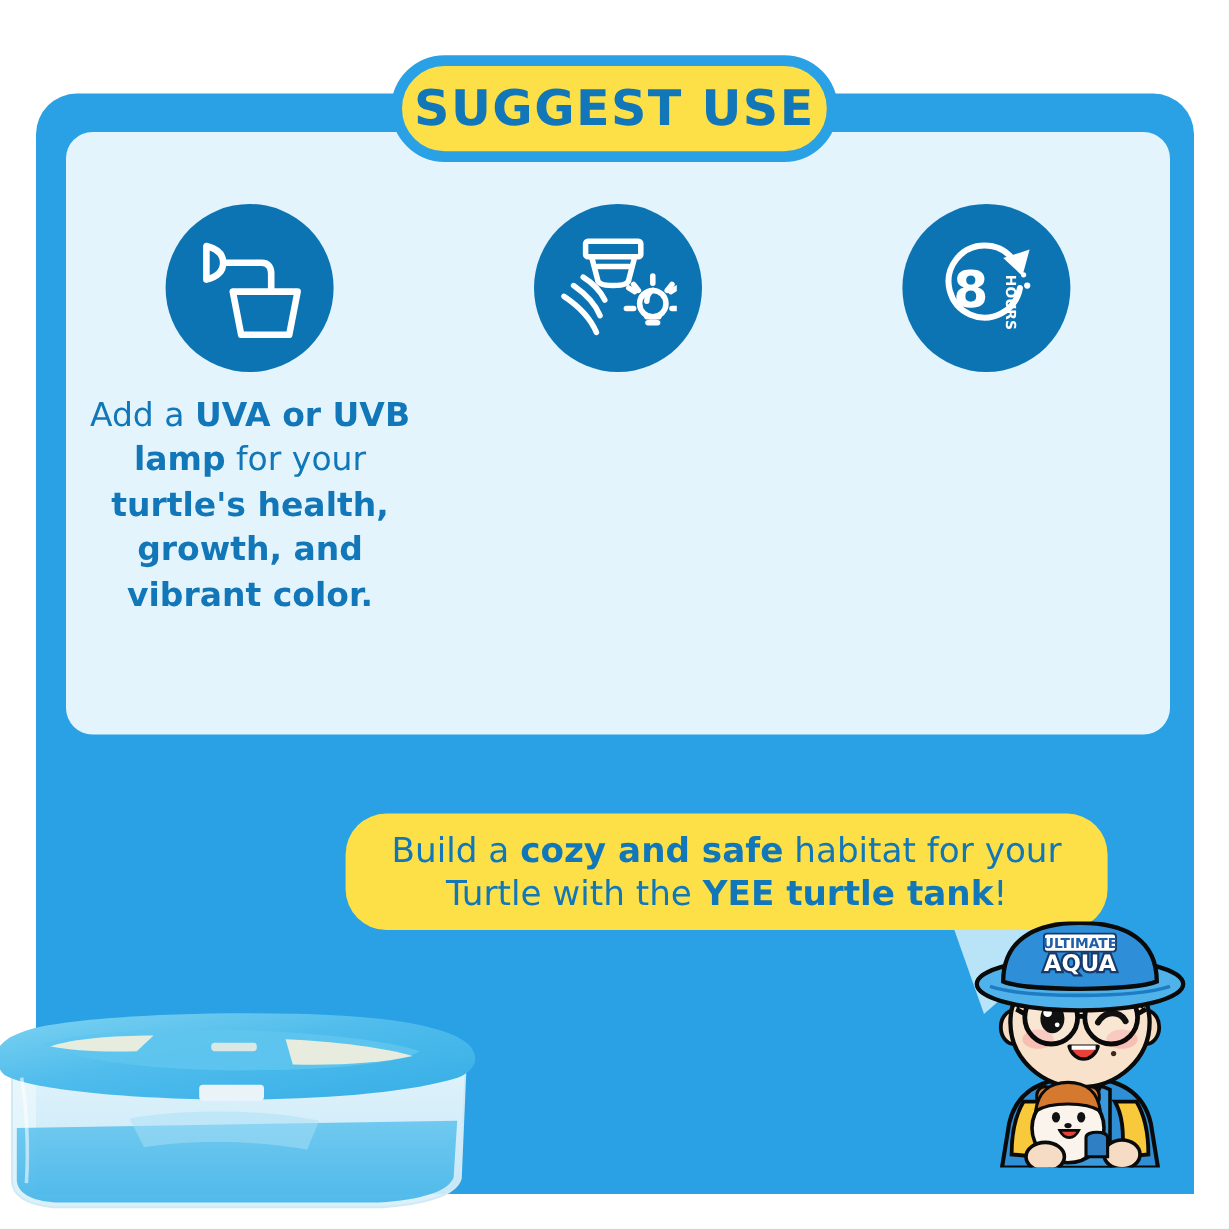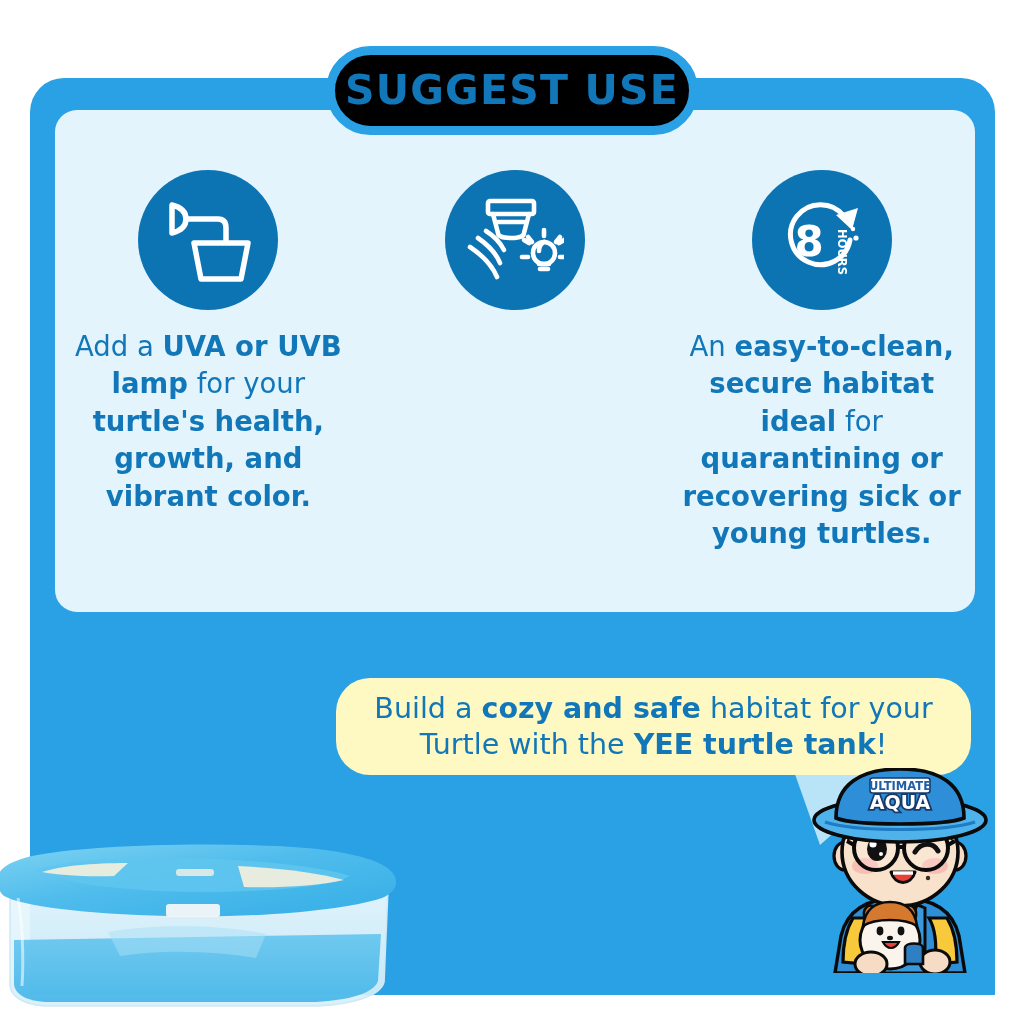--- a/index.html
+++ b/index.html
@@ -40,21 +40,21 @@
     z-index: 3;
   }
 
   
   .title-pill {
     position: absolute;
     left: 326px;
     top: 46px;
     width: 372px;
     height: 89px;
-    background: #000000;
+    background: #fde047;
     border: 9px solid #2AA0E5;
     border-radius: 48px;
     box-sizing: border-box;
     z-index: 8;
     display: flex;
     align-items: center;
     justify-content: center;
   }
   .title-text {
     font-size: 41px;
@@ -105,27 +105,26 @@
   .col-text b { font-weight: bold; }
   .col-text .lt { font-weight: normal; }
 
   
   .bubble {
     position: absolute;
     left: 288px;
     top: 678px;
     width: 635px;
     height: 97px;
-    background: #fef9c3;
+    background: #fde047;
     border-radius: 34px;
     z-index: 6;
     display: flex;
     align-items: center;
     justify-content: center;
-    margin-left: 48px;
   }
   .bubble-text {
     font-size: 28.5px;
     line-height: 1.25;
     color: #1277B8;
     text-align: center;
     font-family: "DejaVu Sans", "Liberation Sans", sans-serif;
     padding: 0 26px;
   }
   .bubble-text b { font-weight: bold; }
@@ -226,21 +225,20 @@
           </g>
           <polygon points="60,21 82,14 76,36" fill="#ffffff"></polygon>
           <circle cx="80" cy="44" r="2.6" fill="#ffffff"></circle>
           <circle cx="77" cy="35" r="2.2" fill="#ffffff"></circle>
           <circle cx="72" cy="28" r="1.8" fill="#ffffff"></circle>
           <text x="33" y="62" font-family="DejaVu Sans, Liberation Sans, sans-serif" font-size="42" font-weight="bold" fill="#ffffff" text-anchor="middle">8</text>
           <text x="62" y="58" font-family="DejaVu Sans, Liberation Sans, sans-serif" font-size="11.5" font-weight="bold" fill="#ffffff" text-anchor="middle" transform="rotate(90 62 58)">HOURS</text>
         </svg>
       </span>
     </div>
-    <div class="col-text"><span class="lt">An </span><b>easy-to-clean, secure habitat ideal</b><span class="lt"> for </span><b>quarantining or recovering sick or young turtles.</b></div>
   </div>
 
 </div>
 
 <svg class="bubble-tail">
   <polygon points="790,760 905,770 820,845" fill="#B9E3F7"></polygon>
 </svg>
 
 <div class="bubble">
   <div class="bubble-text"><span class="lt">Build a </span><b>cozy and safe</b><span class="lt"> habitat for your Turtle with the </span><b>YEE turtle tank</b><span class="lt">!</span></div>

